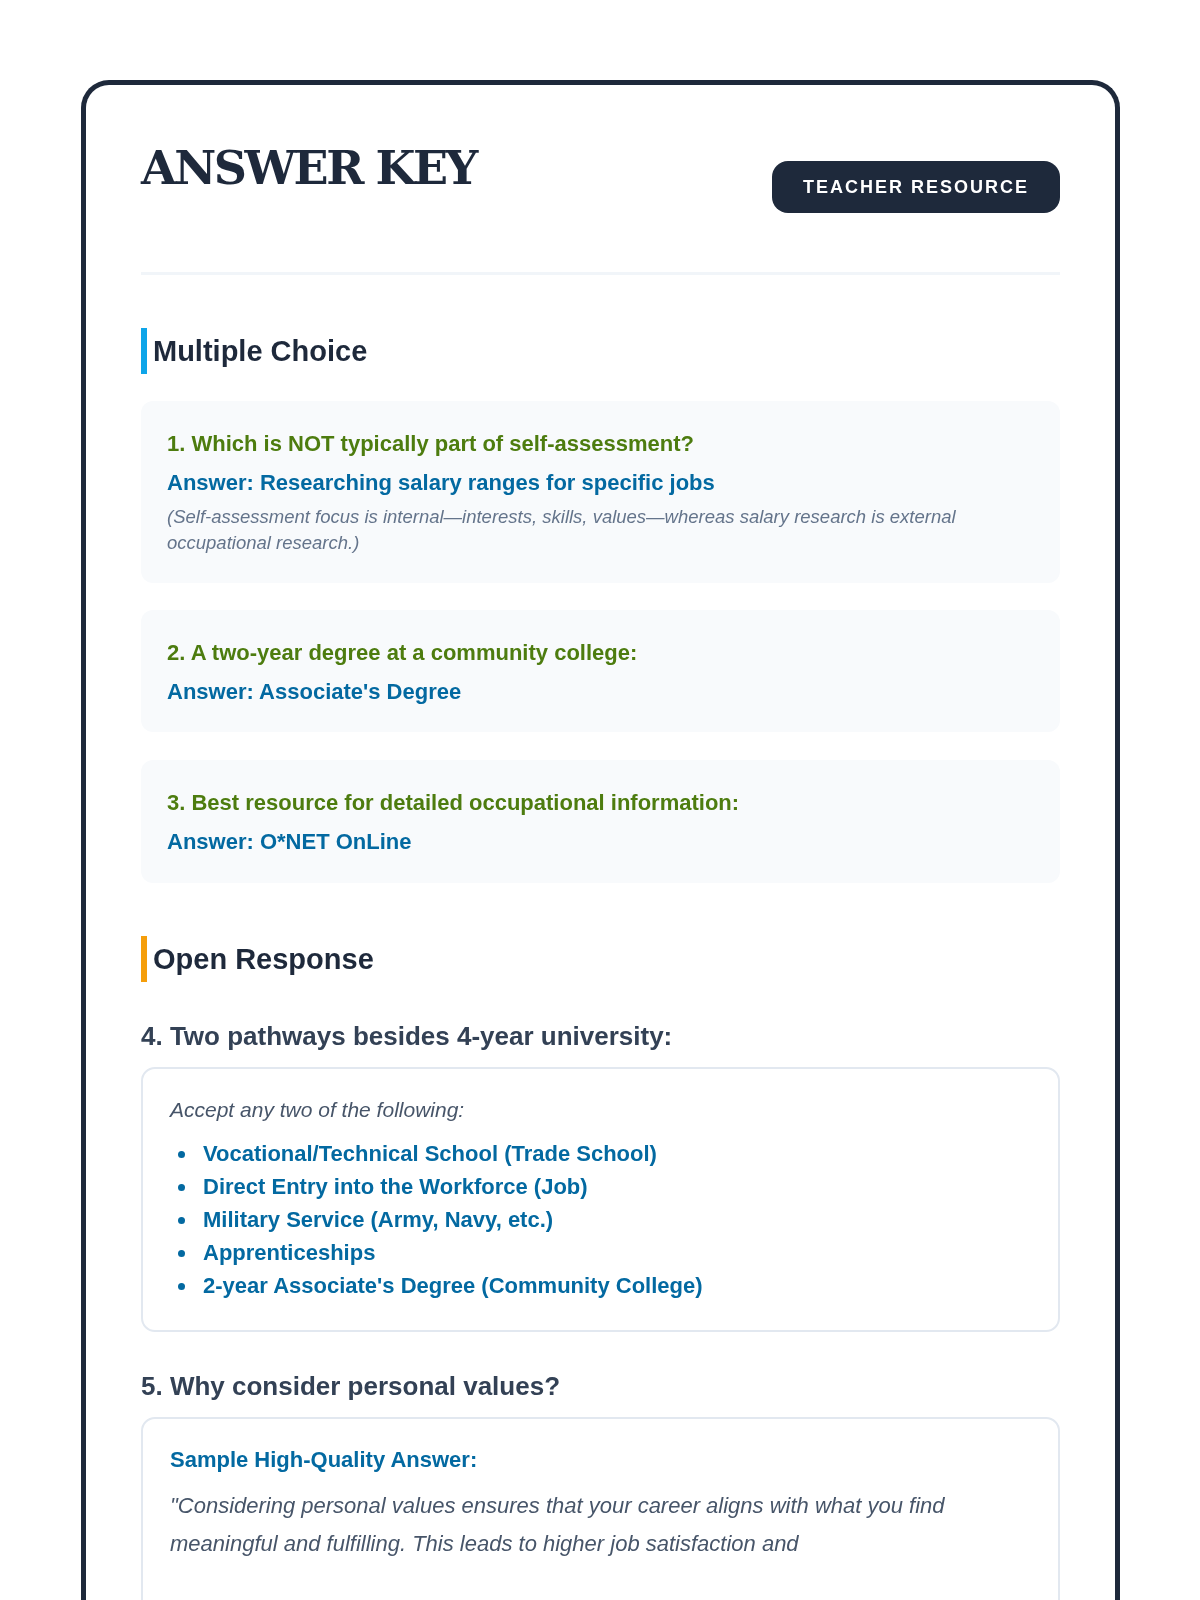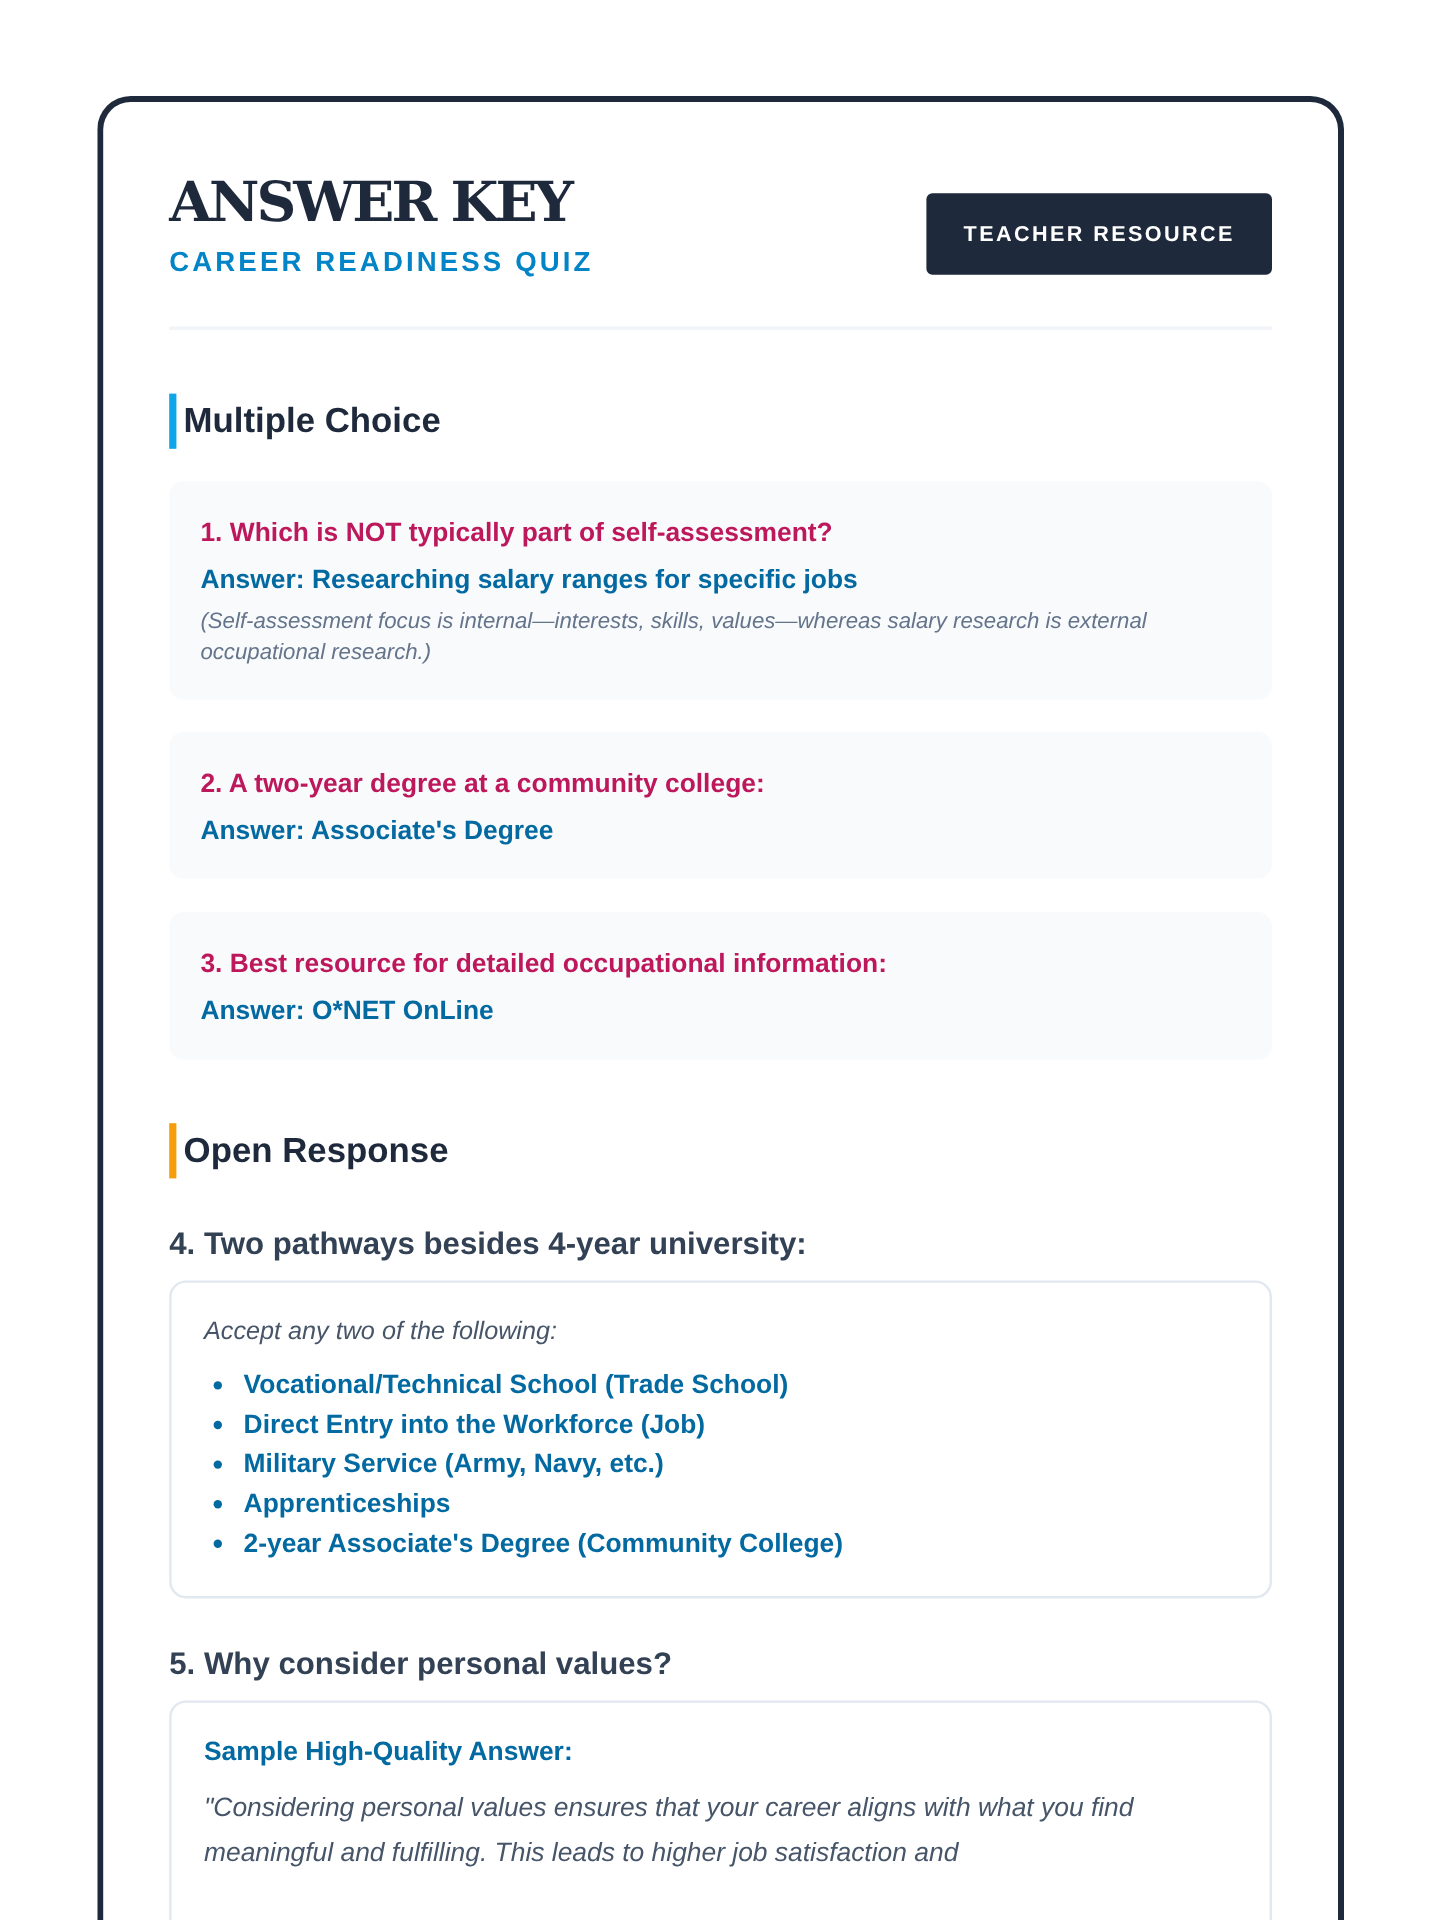--- a/index.html
+++ b/index.html
@@ -34,23 +34,23 @@
       color: #1e293b; line-height: 1;
     }
     .subtitle {
       position: absolute; left: 0; top: 122px;
       font-family: "Liberation Sans", sans-serif;
       font-weight: bold; font-size: 23px; letter-spacing: 2.6px;
       color: #0284c7; line-height: 1;
     }
     .badge {
       position: absolute; right: 0; top: 76px;
-      width: 288px; height: 68px;
+      width: 288px; height: 52px;
       background: #1e293b; color: #ffffff;
-      border-radius: 5px;
+      border-radius: 16px;
       font-weight: bold; font-size: 18px; letter-spacing: 2px;
       display: flex; align-items: center; justify-content: center;
     }
     
     .section-heading {
       position: absolute; left: 0;
       height: 46px; padding-left: 12px;
       font-weight: bold; font-size: 29px; color: #1e293b;
       display: flex; align-items: center;
     }
@@ -59,21 +59,21 @@
     }
     .bar-blue { background: #0ea5e9; }
     .bar-orange { background: #f59e0b; }
     
     .mc-card {
       position: absolute; left: 0; width: 919px;
       background: #f8fafc; border-radius: 12px;
       padding: 28px 26px 0 26px;
     }
     .q-text {
-      font-weight: bold; font-size: 22px; color: #be185d; line-height: 30px;
+      font-weight: bold; font-size: 22px; color: #4d7c0f; line-height: 30px;
     }
     .answer {
       font-weight: bold; font-size: 22px; color: #0369a1; line-height: 30px;
       margin-top: 9px;
     }
     .note {
       font-style: italic; font-size: 18.5px; color: #64748b; line-height: 26px;
       margin-top: 6px; padding-right: 40px;
     }
     
@@ -110,21 +110,20 @@
     }
   </style>
 </head>
 <body>
 
 <div class="card">
   <div class="inner">
 
     <div class="header">
       <div class="title">ANSWER KEY</div>
-      <div class="subtitle">CAREER READINESS QUIZ</div>
       <div class="badge">TEACHER RESOURCE</div>
     </div>
 
     <div class="section-heading" style="top:243px;">
       <span class="bar bar-blue"></span>
       <span>Multiple Choice</span>
     </div>
 
     <div class="mc-card" style="top:316px; height:182px;">
       <div class="q-text">1. Which is NOT typically part of self-assessment?</div>

